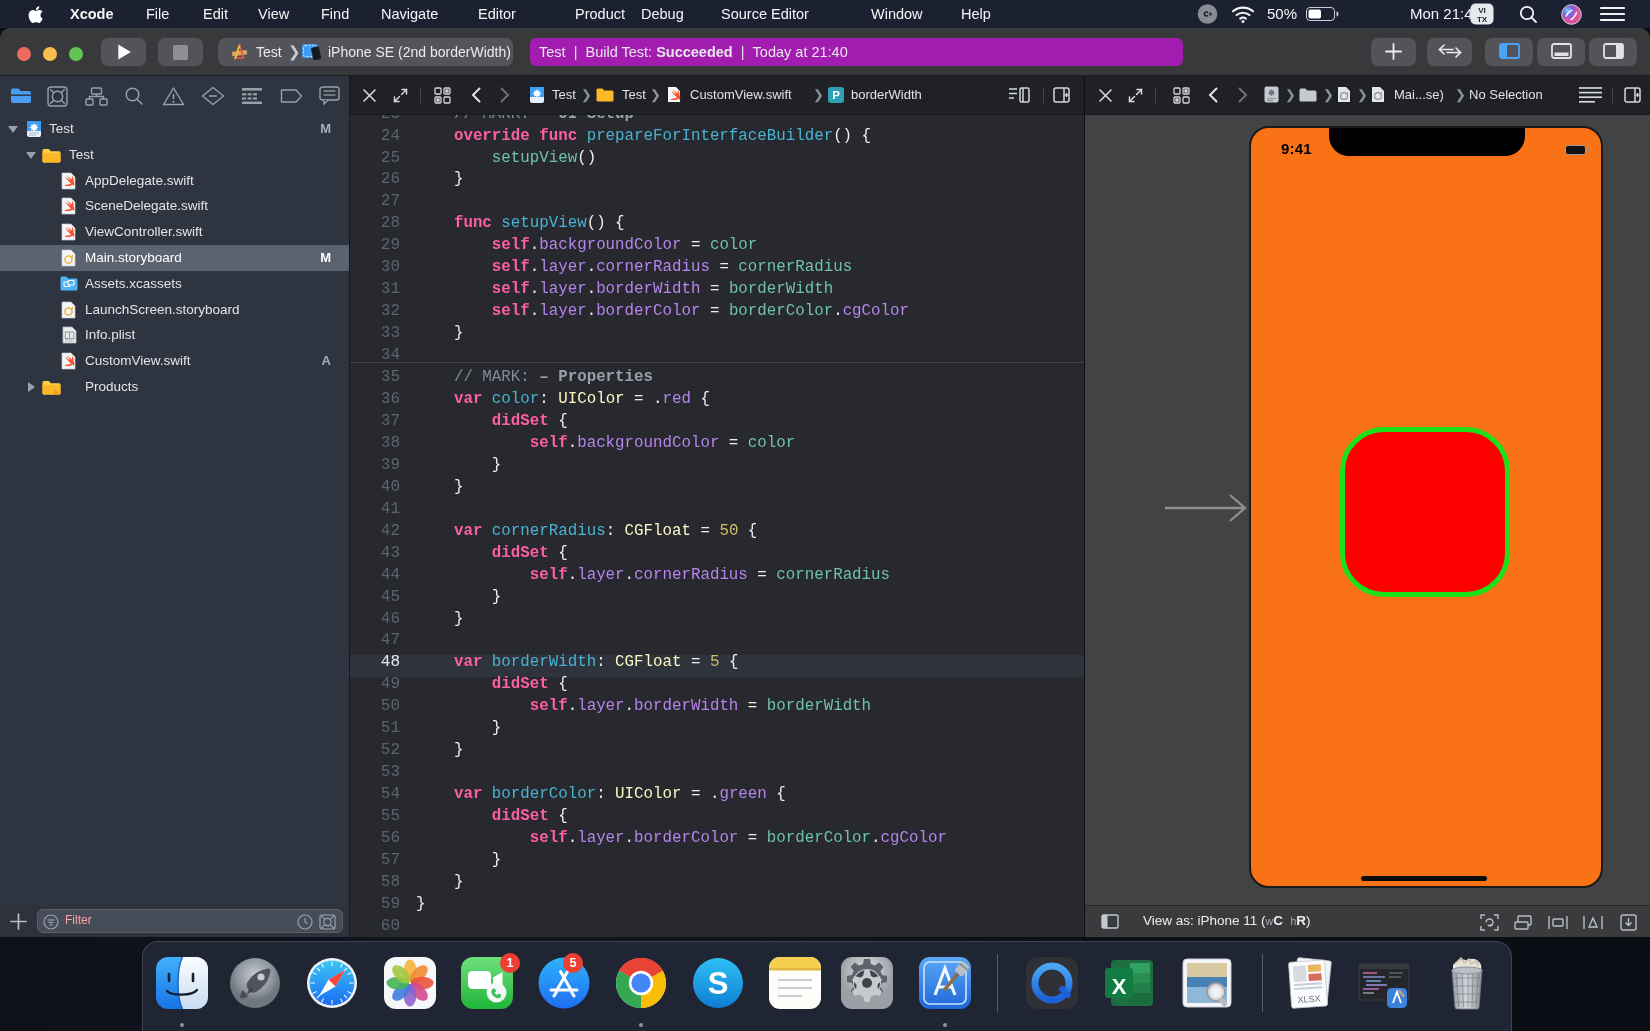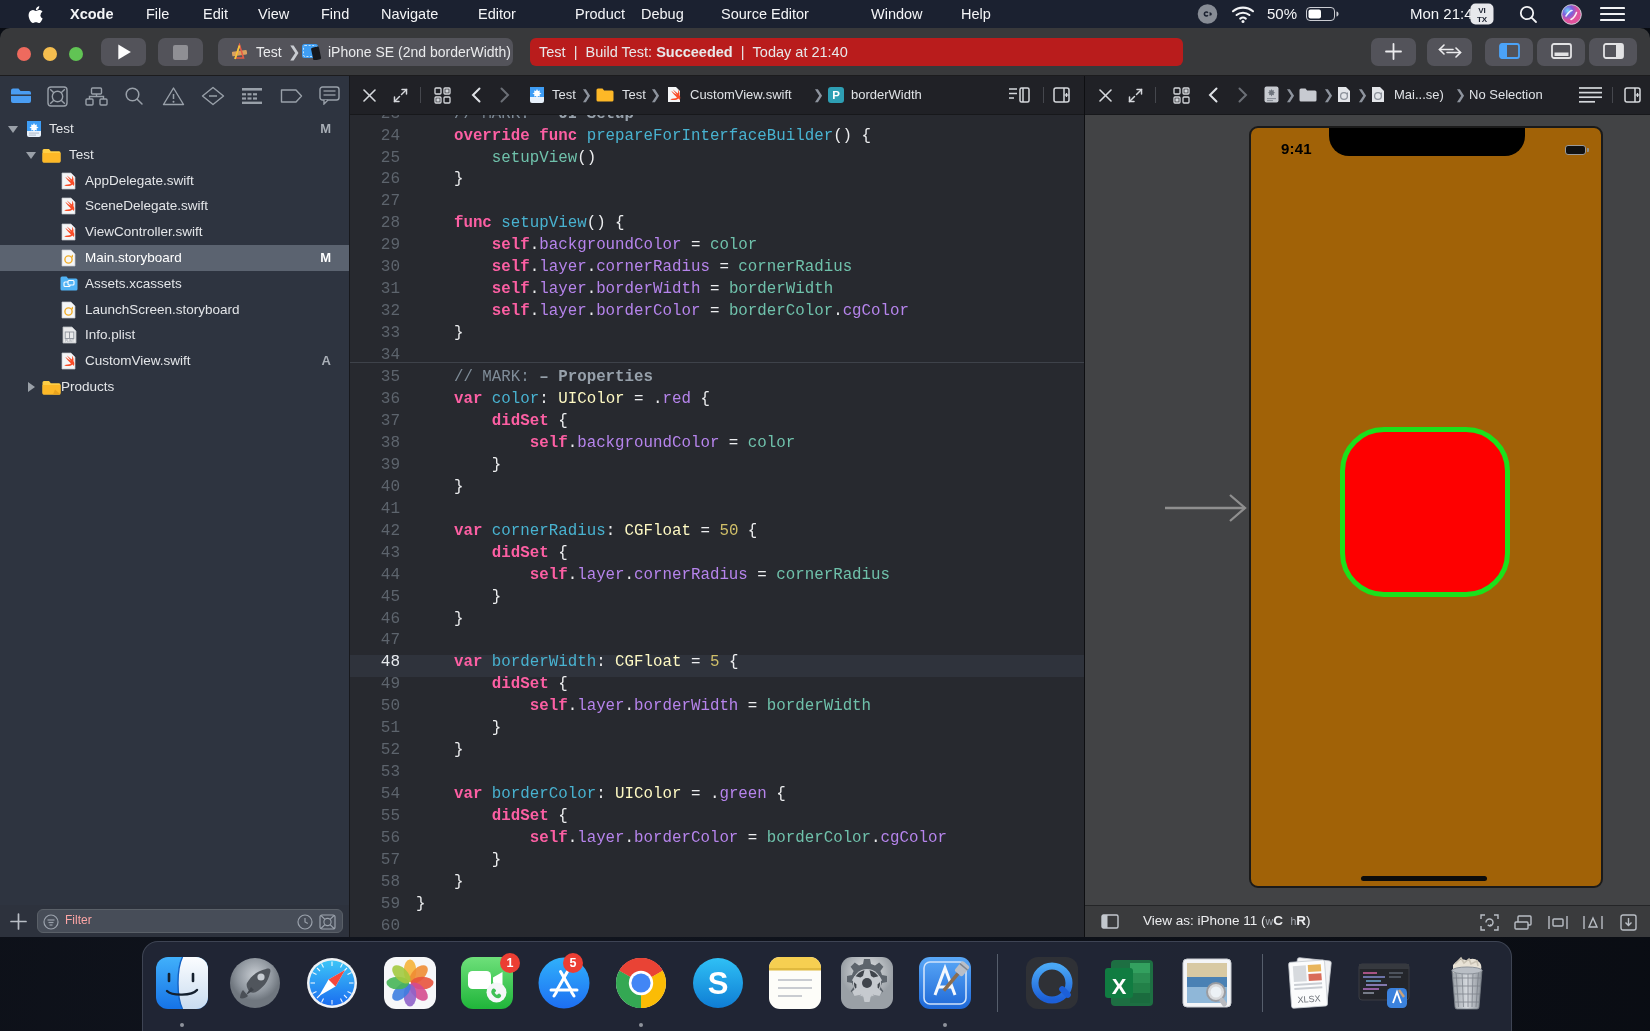--- a/index.html
+++ b/index.html
@@ -133,21 +133,21 @@
       </svg>
     <span class="abs" style="left:38px;">Test</span>
       <span class="abs" style="left:70px;color:#c9ccd1;font-size:15px;">❯</span>
     <svg class="abs" style="left:84px;top:6px" width="20" height="16" viewBox="0 0 20 16">
         <rect x="0" y="0" width="16" height="14" rx="2.5" fill="#3f9ef3"></rect>
         <rect x="1.5" y="1.5" width="13" height="11" rx="1.5" fill="none" stroke="#bfe0fb" stroke-width="1" stroke-dasharray="2 1.6"></rect>
         <rect x="10" y="3" width="8" height="13" rx="1.5" fill="#16181d" transform="rotate(-12 14 9)"></rect>
       </svg>
     <span class="abs" style="left:110px;">iPhone SE (2nd borderWidth)</span>
   </div>
-  <div class="abs" style="left:530px;top:10px;width:653px;height:28px;background:#b91c1c;border-radius:6px;color:#e8e8ea;font-size:14.5px;line-height:28px;">
+  <div class="abs" style="left:530px;top:10px;width:653px;height:28px;background:#a21caf;border-radius:6px;color:#e8e8ea;font-size:14.5px;line-height:28px;">
     <span style="margin-left:9px;">Test&nbsp; | &nbsp;Build Test: <b>Succeeded</b>&nbsp; | &nbsp;Today at 21:40</span>
   </div>
   <div class="tbtn" style="left:1371px;width:45px;">
     <svg class="abs" style="left:14px;top:5px" width="17" height="17" viewBox="0 0 17 17">
         <g stroke="#ececee" stroke-width="1.8" stroke-linecap="round">
           <line x1="8.5" y1="1" x2="8.5" y2="16"></line>
           <line x1="1" y1="8.5" x2="16" y2="8.5"></line>
         </g>
       </svg>
   </div>
@@ -325,21 +325,21 @@
         <span class="abs" style="left:85px;">CustomView.swift</span>
         <span class="badge">A</span>
       </div>
   <div class="trow" style="top:298px;">
         <div class="tri right" style="left:28px;"></div>
     <svg class="abs" style="left:42px;top:6px" width="19" height="15" viewBox="0 0 19 15">
           <path d="M0.5 2.5 a1.5 1.5 0 0 1 1.5-1.5 h5 l1.8 2.2 H17 a1.5 1.5 0 0 1 1.5 1.5 V13 a1.5 1.5 0 0 1-1.5 1.5 H2 a1.5 1.5 0 0 1-1.5-1.5 Z" fill="#ffce45"></path>
           <path d="M0.5 5 H18.5 V13 a1.5 1.5 0 0 1-1.5 1.5 H2 A1.5 1.5 0 0 1 .5 13 Z" fill="#fdb827"></path>
           <path d="M13 9.5 l5.5 5 H11 Z" fill="#e8a31e"></path>
         </svg>
-    <span class="abs" style="left:61px;">Products</span>
+    <span class="abs" style="left:85px;">Products</span>
       </div>
   
   <div class="abs" style="left:0;top:829px;width:349px;height:32px;background:#2d323d;">
     <svg class="abs" style="left:10px;top:8px" width="17" height="17" viewBox="0 0 17 17">
           <g stroke="#b9bec6" stroke-width="1.7" stroke-linecap="round">
             <line x1="8.5" y1="1" x2="8.5" y2="16"></line>
             <line x1="1" y1="8.5" x2="16" y2="8.5"></line>
           </g>
         </svg>
     <div class="abs" style="left:37px;top:4px;width:306px;height:24px;background:#474d58;border:1px solid #5a6068;border-radius:6px;box-sizing:border-box;">
@@ -516,21 +516,21 @@
 <div id="ibdiv"></div>
 <div id="ib">
 
   <svg class="abs" style="left:79px;top:417px" width="84" height="30" viewBox="0 0 84 30">
         <g stroke="#8f8f8f" stroke-width="2.3" fill="none">
           <line x1="1" y1="15" x2="81" y2="15"></line>
           <path d="M66 2 L81 15 L66 28"></path>
         </g>
       </svg>
 
-  <div class="abs" style="left:164px;top:50px;width:354px;height:762px;background:#a16207;border:2px solid #1a1a1a;border-radius:9px;box-sizing:border-box;">
+  <div class="abs" style="left:164px;top:50px;width:354px;height:762px;background:#f97316;border:2px solid #1a1a1a;border-radius:20px;box-sizing:border-box;">
     <div class="abs" style="left:78px;top:0;width:196px;height:28px;background:#000;border-radius:0 0 20px 20px;"></div>
     <span class="abs" style="left:30px;top:12px;font-size:15px;font-weight:bold;color:#000;letter-spacing:0.2px;">9:41</span>
     <div class="abs" style="left:314px;top:17px;width:21px;height:10px;background:#111;border:1px solid #9a9a9a;border-radius:3px;box-sizing:border-box;"></div>
     <div class="abs" style="left:336px;top:20px;width:2px;height:4px;background:#8f8f8f;border-radius:0 1px 1px 0;"></div>
 
     <div class="abs" style="left:89px;top:299px;width:170px;height:170px;background:#fe0000;border:5px solid #1be11b;border-radius:44px;box-sizing:border-box;"></div>
 
     <div class="abs" style="left:110px;top:748px;width:126px;height:5px;background:#0c0c0c;border-radius:2.5px;"></div>
   </div>
 

